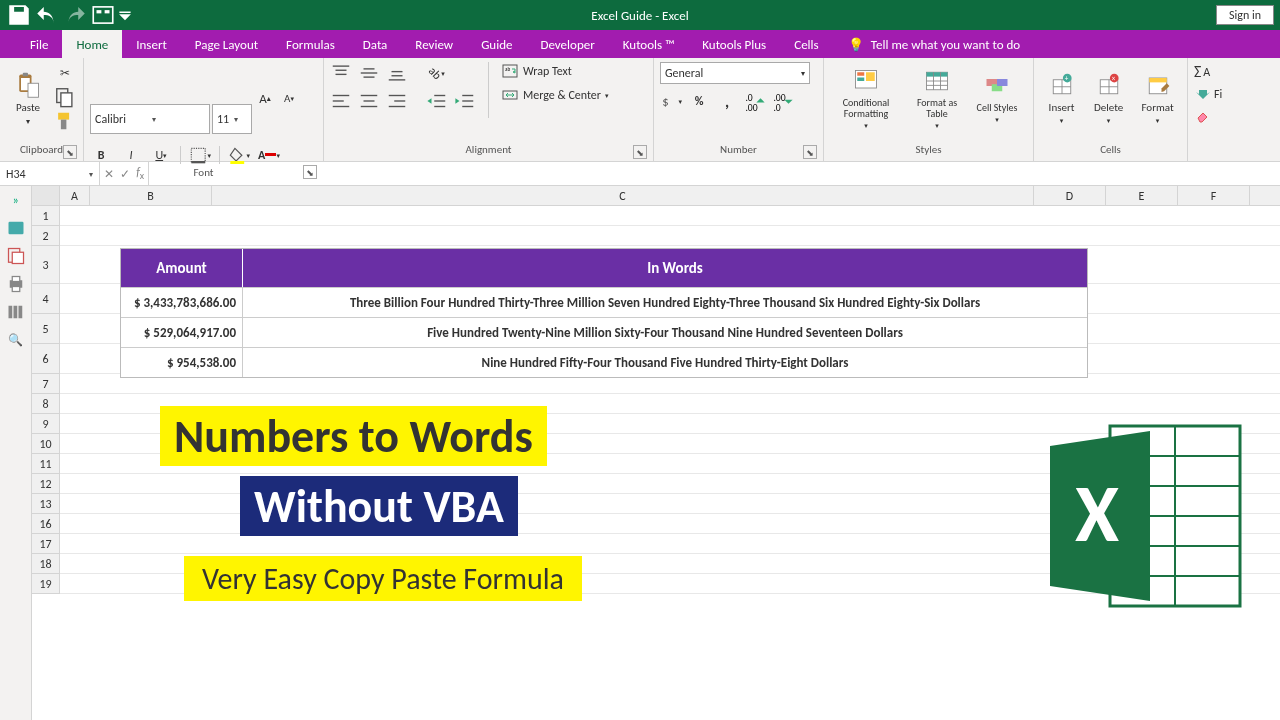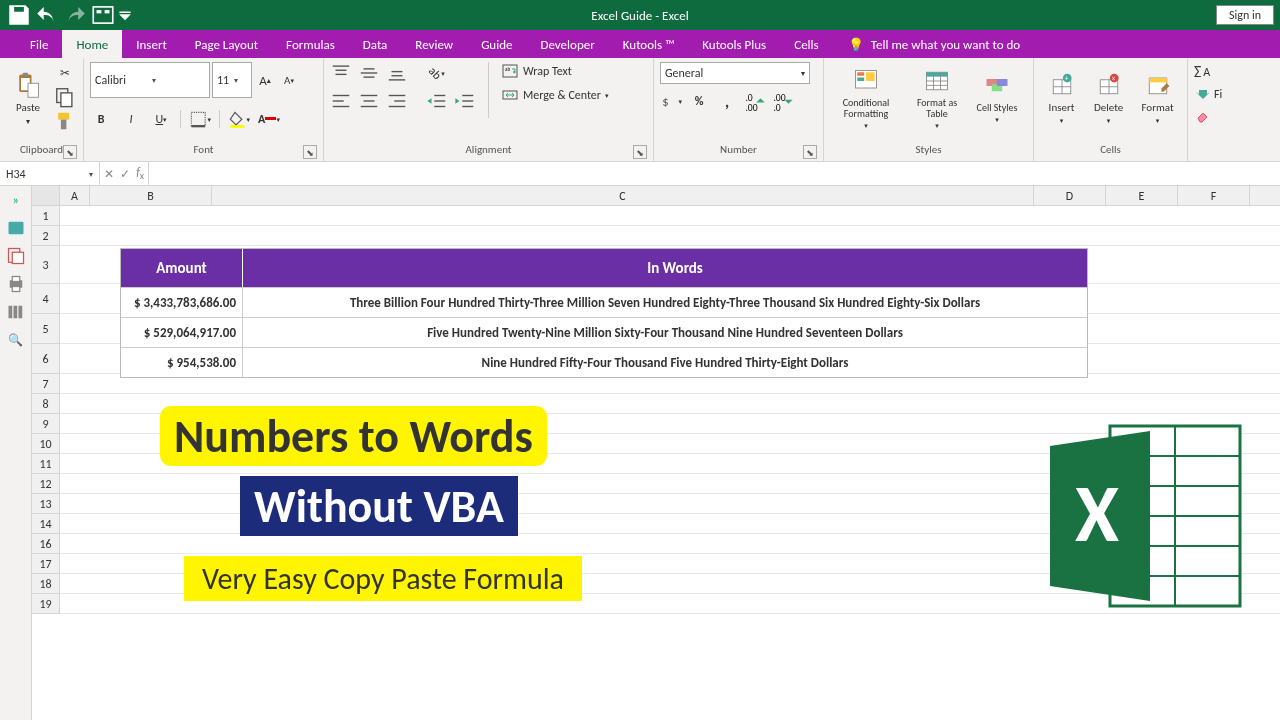--- a/index.html
+++ b/index.html
@@ -26,21 +26,21 @@
 .ribbon-group .group-body { flex: 1; display: flex; align-items: flex-start; gap: 4px; }
 .ribbon-group .group-label { text-align: center; font-size: 11px; color: #555; height: 16px; position: relative; }
 .ribbon-group .group-label .launcher { position: absolute; right: 0; bottom: 0; width: 14px; height: 14px; border: 1px solid #aaa; font-size: 9px; display: flex; align-items: center; justify-content: center; cursor: pointer; }
 
 .bigbtn { display: flex; flex-direction: column; align-items: center; justify-content: center; width: 44px; height: 72px; cursor: pointer; gap: 2px; font-size: 11px; }
 .bigbtn svg { width: 28px; height: 28px; }
 .smallstack { display: flex; flex-direction: column; gap: 2px; }
 .smallbtn { width: 22px; height: 22px; display: flex; align-items: center; justify-content: center; cursor: pointer; }
 .row { display: flex; align-items: center; gap: 2px; }
 
-.font-combo { border: 1px solid #a9a9a9; background: #fff; height: 36px; display: flex; align-items: center; padding: 9px 4px; font-size: 12px; }
+.font-combo { border: 1px solid #a9a9a9; background: #fff; height: 30px; display: flex; align-items: center; padding: 9px 4px; font-size: 12px; margin-top: 42px; }
 .font-combo span { flex: 1; }
 .font-combo .dd { font-size: 8px; color: #555; padding-left: 4px; }
 .fontname { width: 120px; }
 .fontsize { width: 40px; }
 
 .ico { width: 18px; height: 18px; display: inline-flex; align-items: center; justify-content: center; }
 .ico svg { width: 16px; height: 16px; }
 
 .numfmt { border: 1px solid #a9a9a9; background: #fff; width: 150px; height: 22px; display: flex; align-items: center; padding: 0 4px; }
 .numfmt .dd { margin-left: auto; font-size: 8px; }
@@ -73,21 +73,21 @@
 .overlay { position: absolute; left: 28px; top: 20px; right: 0; bottom: 0; }
 .tbl { position: absolute; left: 60px; top: 42px; width: 968px; border: 1px solid #bbb; }
 .tbl-hdr { display: flex; background: #6a2fa5; color: #fff; height: 38px; gap: 20px; }
 .tbl-hdr .th { display: flex; align-items: center; justify-content: center; font-weight: bold; font-size: 15px; }
 .tbl-hdr .th.amt { width: 122px; border-right: 1px solid #fff; }
 .tbl-hdr .th.words { flex: 1; }
 .tbl-row { display: flex; height: 30px; border-top: 1px solid #ccc; background: #fff; font-weight: bold; font-size: 13px; }
 .tbl-row .td.amt { width: 122px; border-right: 1px solid #ccc; text-align: right; padding: 0 6px; line-height: 30px; }
 .tbl-row .td.words { flex: 1; text-align: center; line-height: 30px; }
 
-.headline1 { position: absolute; left: 100px; top: 200px; background: #fff500; font-size: 46px; font-weight: bold; padding: 2px 14px; border-radius: 11px; }
+.headline1 { position: absolute; left: 100px; top: 200px; background: #fff500; font-size: 46px; font-weight: bold; padding: 2px 14px; }
 .headline2 { position: absolute; left: 180px; top: 270px; background: #1c2b7a; color: #fff; font-size: 46px; font-weight: bold; padding: 2px 14px; }
 .headline3 { position: absolute; left: 124px; top: 350px; background: #fff500; font-size: 30px; padding: 4px 18px; }
 
 .excel-logo { position: absolute; right: 30px; top: 210px; width: 210px; height: 200px; }
 
 </style>
 </head>
 <body>
 
 <div class="titlebar">
@@ -565,24 +565,20 @@
         </div>
         <div class="row-line" style="height: 20px;">
           <div class="rowh" style="line-height: 20px;">12</div>
           <div class="cell-area"></div>
         </div>
         <div class="row-line" style="height: 20px;">
           <div class="rowh" style="line-height: 20px;">13</div>
           <div class="cell-area"></div>
         </div>
         <div class="row-line" style="height: 20px;">
-          <div class="rowh" style="line-height: 20px;">14</div>
-          <div class="cell-area"></div>
-        </div>
-        <div class="row-line" style="height: 20px;">
           <div class="rowh" style="line-height: 20px;">16</div>
           <div class="cell-area"></div>
         </div>
         <div class="row-line" style="height: 20px;">
           <div class="rowh" style="line-height: 20px;">17</div>
           <div class="cell-area"></div>
         </div>
         <div class="row-line" style="height: 20px;">
           <div class="rowh" style="line-height: 20px;">18</div>
           <div class="cell-area"></div>

